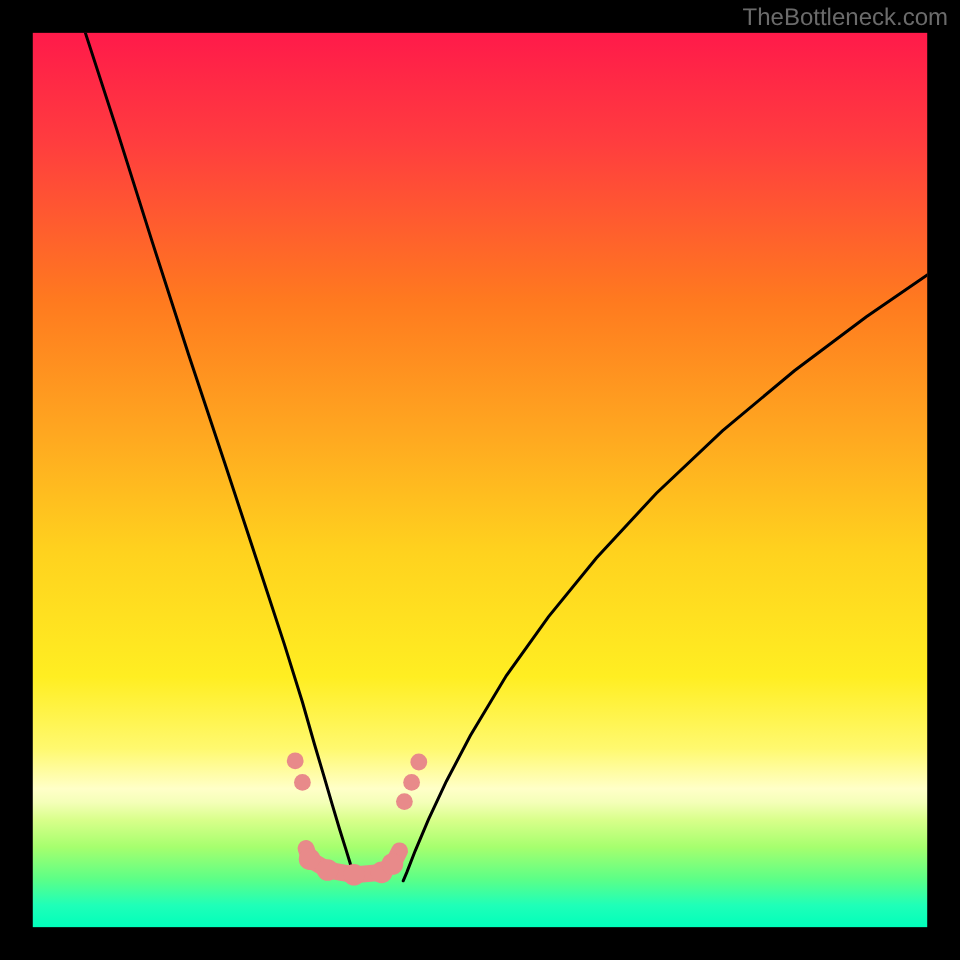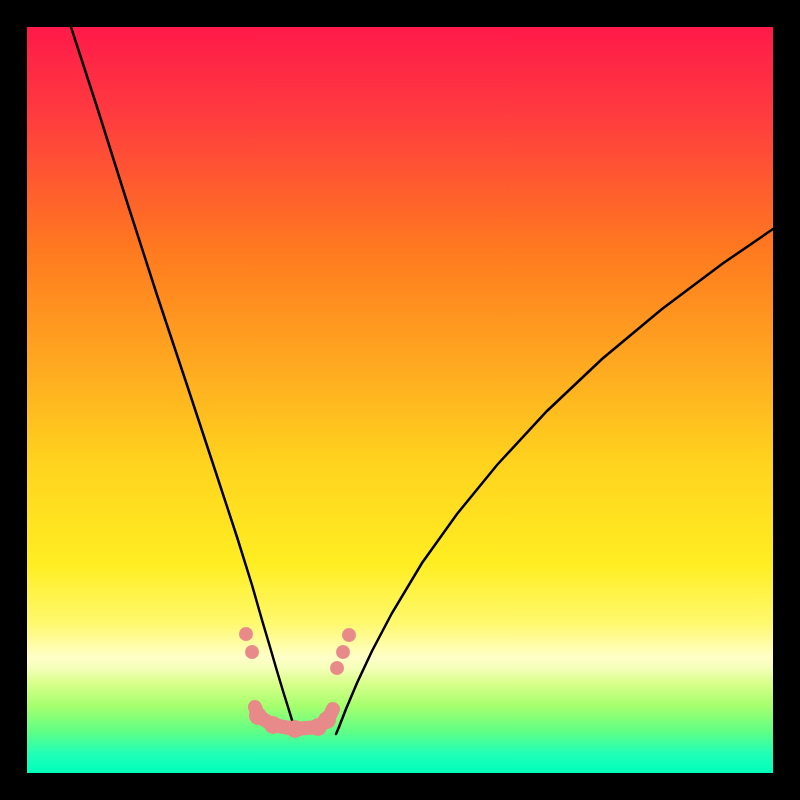--- a/index.html
+++ b/index.html
@@ -38,20 +38,21 @@
     z-index: 100;
   }
   svg {
     display: block;
   }
 </style>
 </head>
 <body>
 
 <div class="frame">
+  <div class="watermark">TheBottleneck.com</div>
   <div class="plot-area">
     <svg id="chart-svg" width="746" height="746" viewBox="0 0 746 746">
       <defs>
         <linearGradient id="bg-grad" x1="0" y1="0" x2="0" y2="1">
             <stop offset="0%" stop-color="#ff1a4a"></stop>
             <stop offset="12%" stop-color="#ff3c3f"></stop>
             <stop offset="30%" stop-color="#ff7a1f"></stop>
             <stop offset="45%" stop-color="#ffa820"></stop>
             <stop offset="57.99999999999999%" stop-color="#ffd21e"></stop>
             <stop offset="72%" stop-color="#ffee22"></stop>

